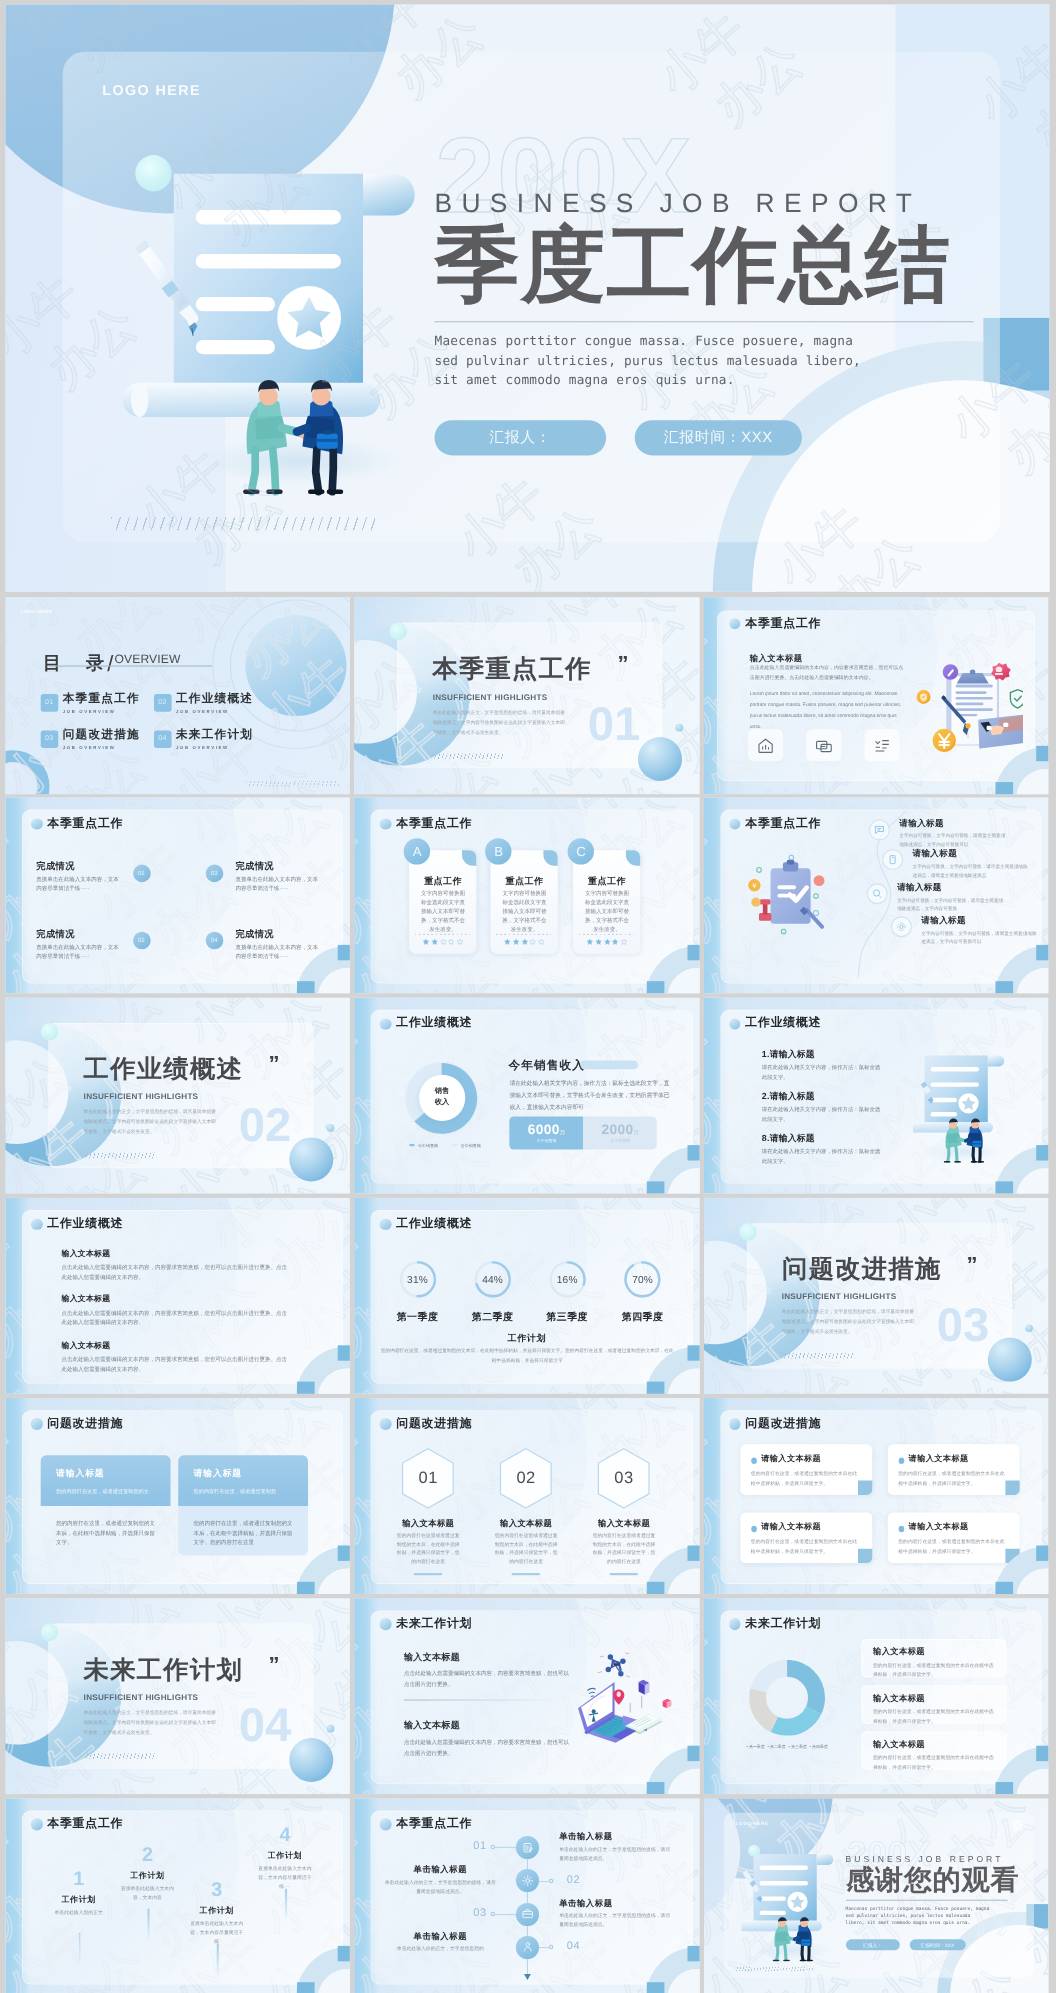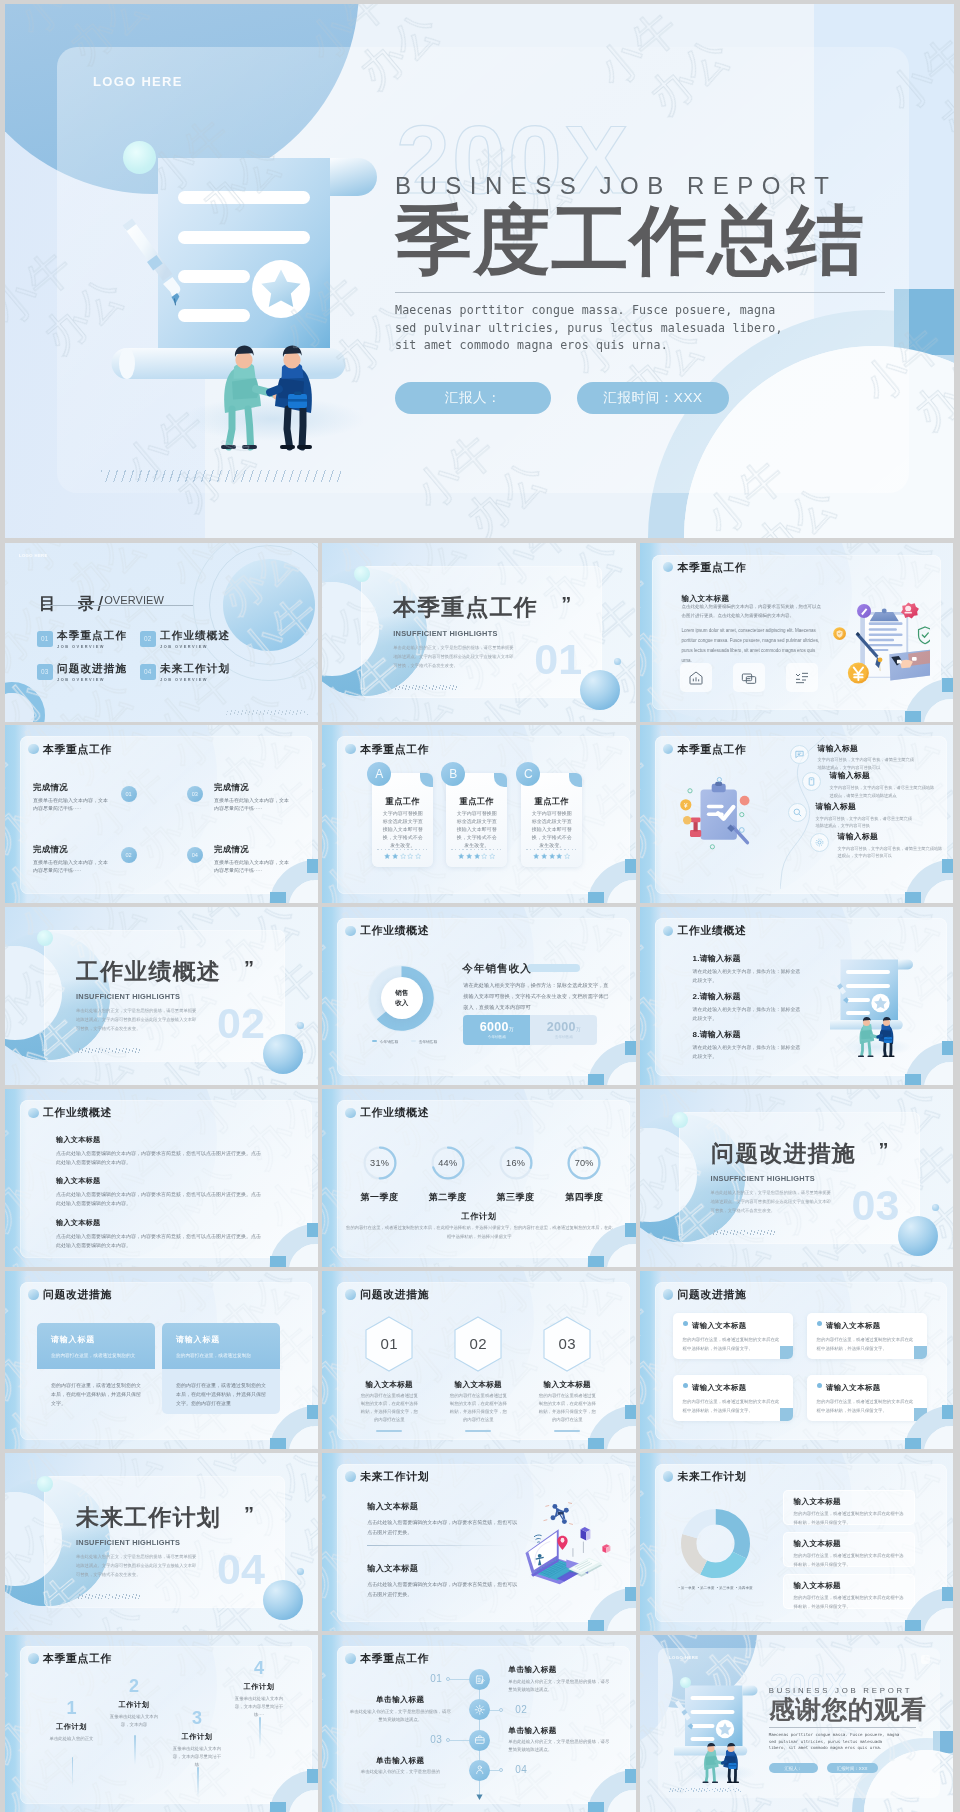--- a/index.html
+++ b/index.html
@@ -166,21 +166,21 @@
 .s14-i{position:absolute;top:44px;width:72px;z-index:5;text-align:center}
 .s14-hex{position:relative;width:52px;height:58px;margin:0 auto}
 .s14-hn{position:absolute;inset:0;display:flex;align-items:center;justify-content:center;font-size:15px;color:#4a4e52;letter-spacing:.5px}
 .s14-i h4{font-size:7.6px;font-weight:900;color:#26292c;letter-spacing:.3px;margin-top:8px;line-height:1}
 .s14-i p{font-size:4.4px;color:#8b949d;line-height:1.82;margin-top:4px;padding:0 6px}
 .s14-u{width:26px;height:1.4px;background:#a9cfe8;margin:6px auto 0;border-radius:1px}
 
 
 .s15-b{position:absolute;width:120px;height:46px;border-radius:5px;background:#fff;z-index:5;
  box-shadow:0 1px 4px rgba(150,175,200,.18);padding:8px 10px 0}
-.s15-b .hd{display:flex;align-items:flex-start;gap:4px}
+.s15-b .hd{display:flex;align-items:flex-end;gap:4px}
 .s15-b .dt{width:5.4px;height:5.4px;border-radius:50%;background:#7fbbe0;flex:0 0 auto}
 .s15-b h4{font-size:7.4px;font-weight:900;color:#2b2f32;letter-spacing:.4px}
 .s15-b p{font-size:4.4px;color:#8b949d;line-height:2.05;margin-top:4px}
 .s15-tail{position:absolute;right:0;bottom:0;width:13px;height:13px;background:#93c5e2;border-radius:0 0 5px 0}
 
 
 .s17-it{position:absolute;left:45px;z-index:5;width:150px}
 .s17-it h4{font-size:8.2px;font-weight:900;color:#2b2f32;letter-spacing:.3px}
 .s17-it p{font-size:5px;color:#717b85;line-height:2.05;margin-top:5px}
 .s17-div{position:absolute;left:45px;top:92px;width:143px;height:1px;z-index:5;

